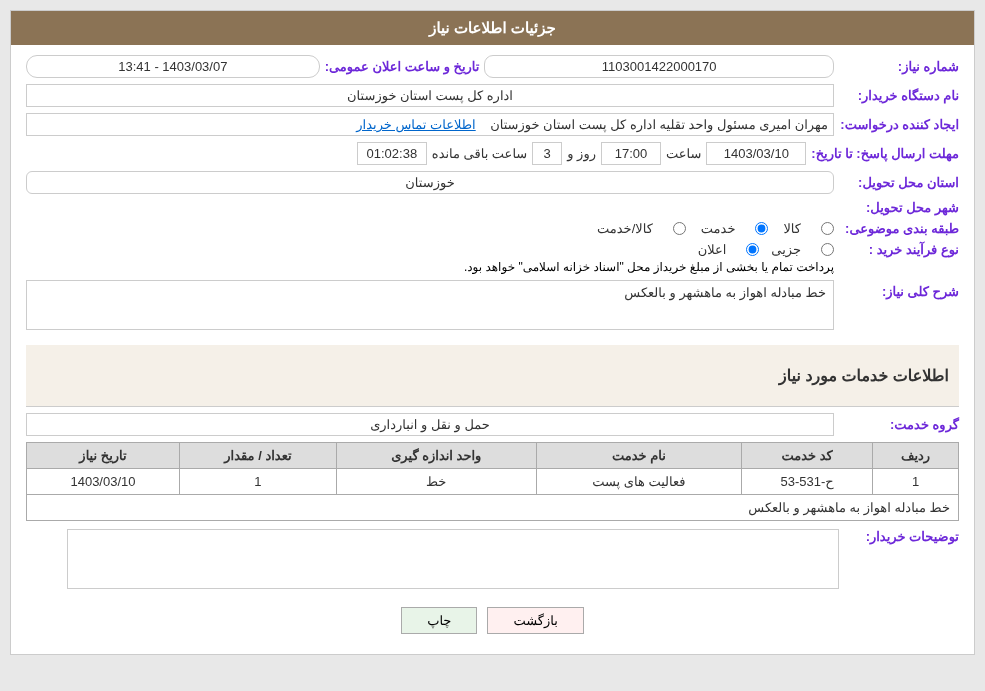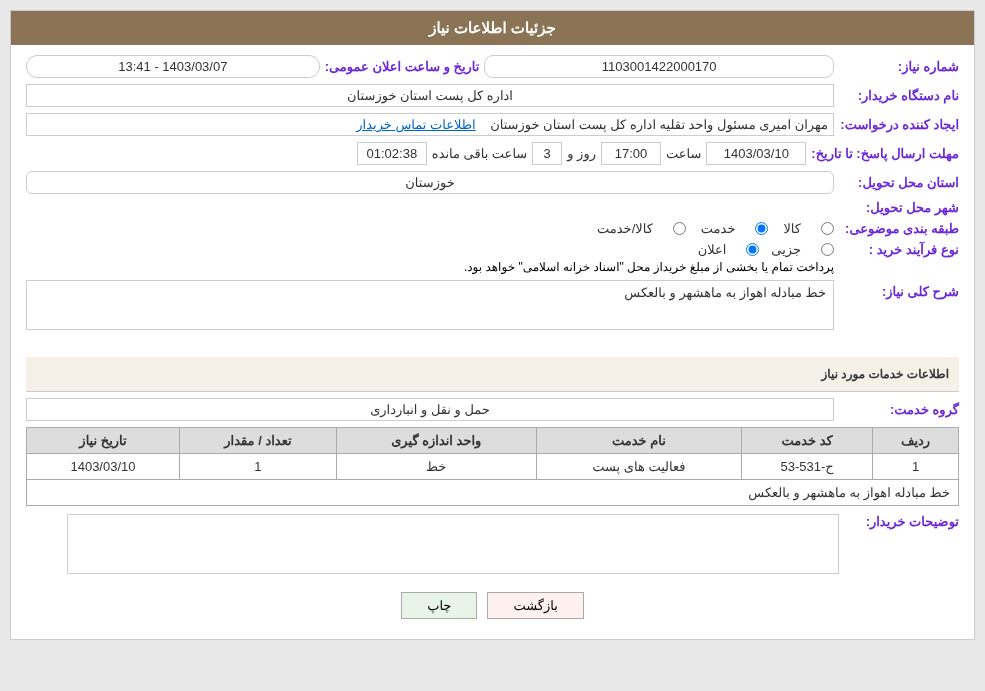--- a/index.html
+++ b/index.html
@@ -70,24 +70,24 @@
       gap: 15px;
     }
     .radio-item {
       display: flex;
       align-items: center;
       gap: 20px;
     }
     .section-header {
       background: #f5f0e8;
       border-bottom: 1px solid #ccc;
-      padding: 10px 10px;
-      font-weight: bold;
-      font-size: 12px;
-      margin: 24px 0 6px 0;
+      padding: 21px 10px;
+      font-weight: bold;
+      font-size: 16px;
+      margin: 12px 0 6px 0;
     }
     .description-box {
       border: 1px solid #ccc;
       background: #fff;
       min-height: 50px;
       padding: 5px;
       text-align: right;
       width: 100%;
     }
     .table-container {

